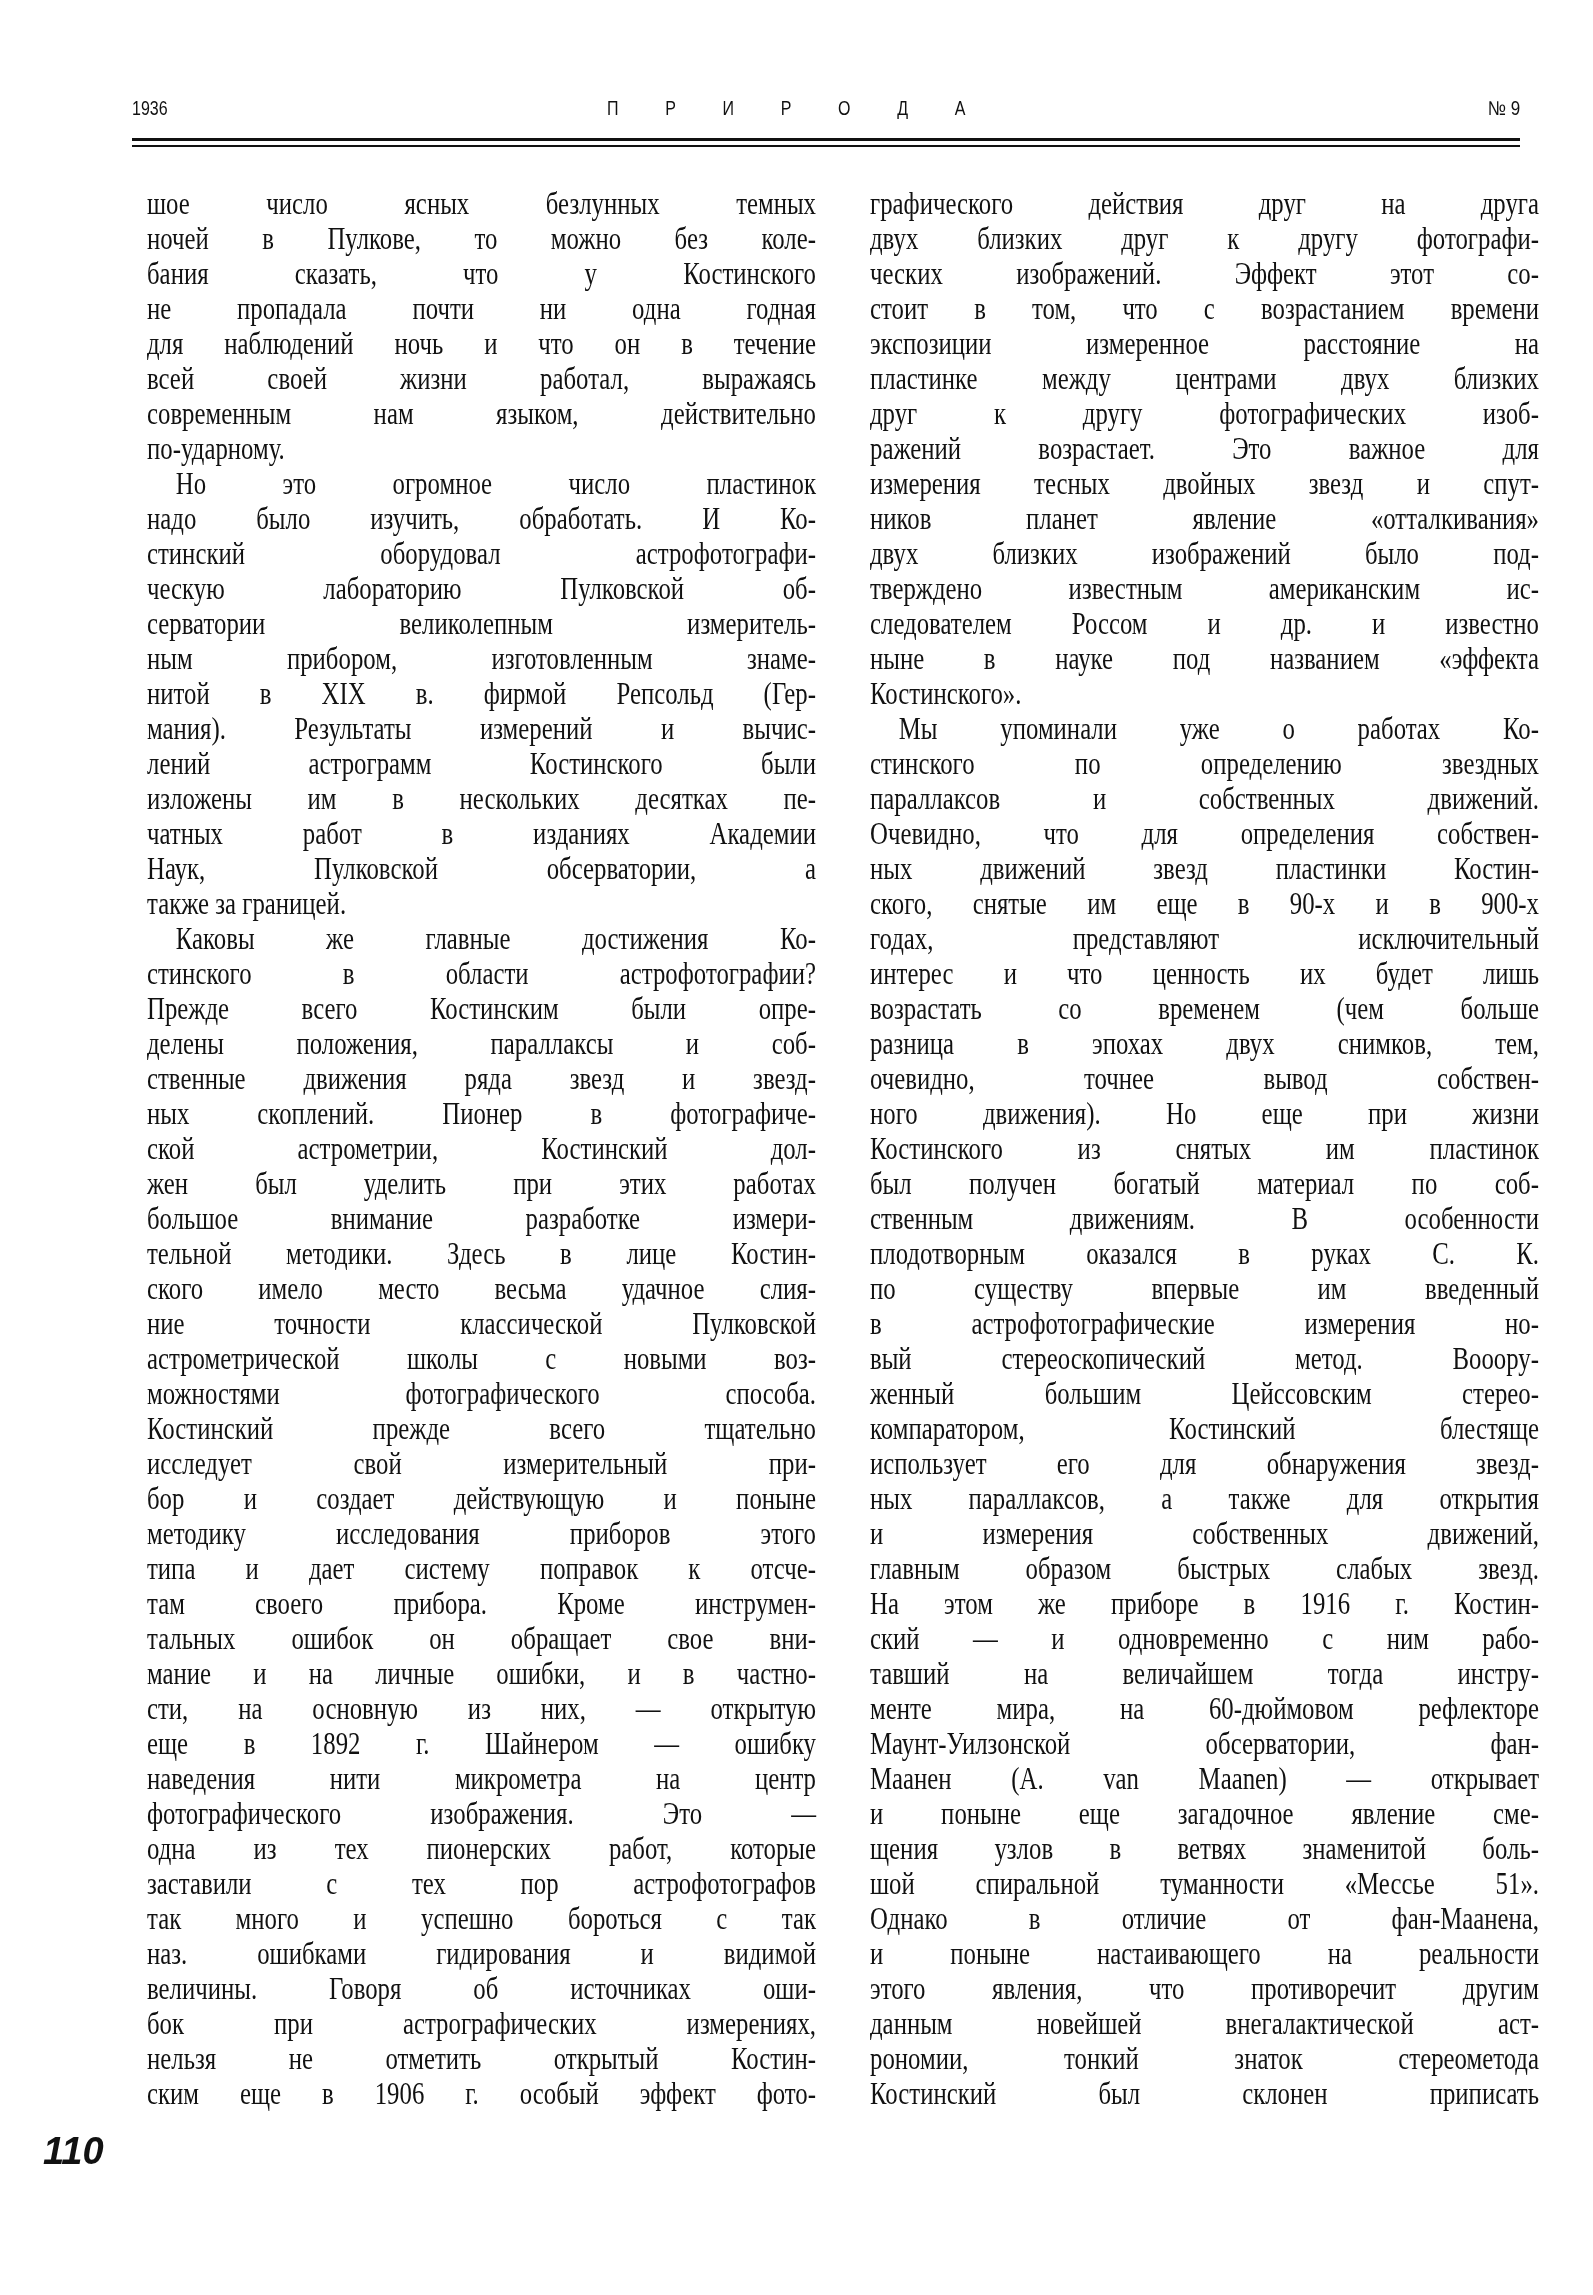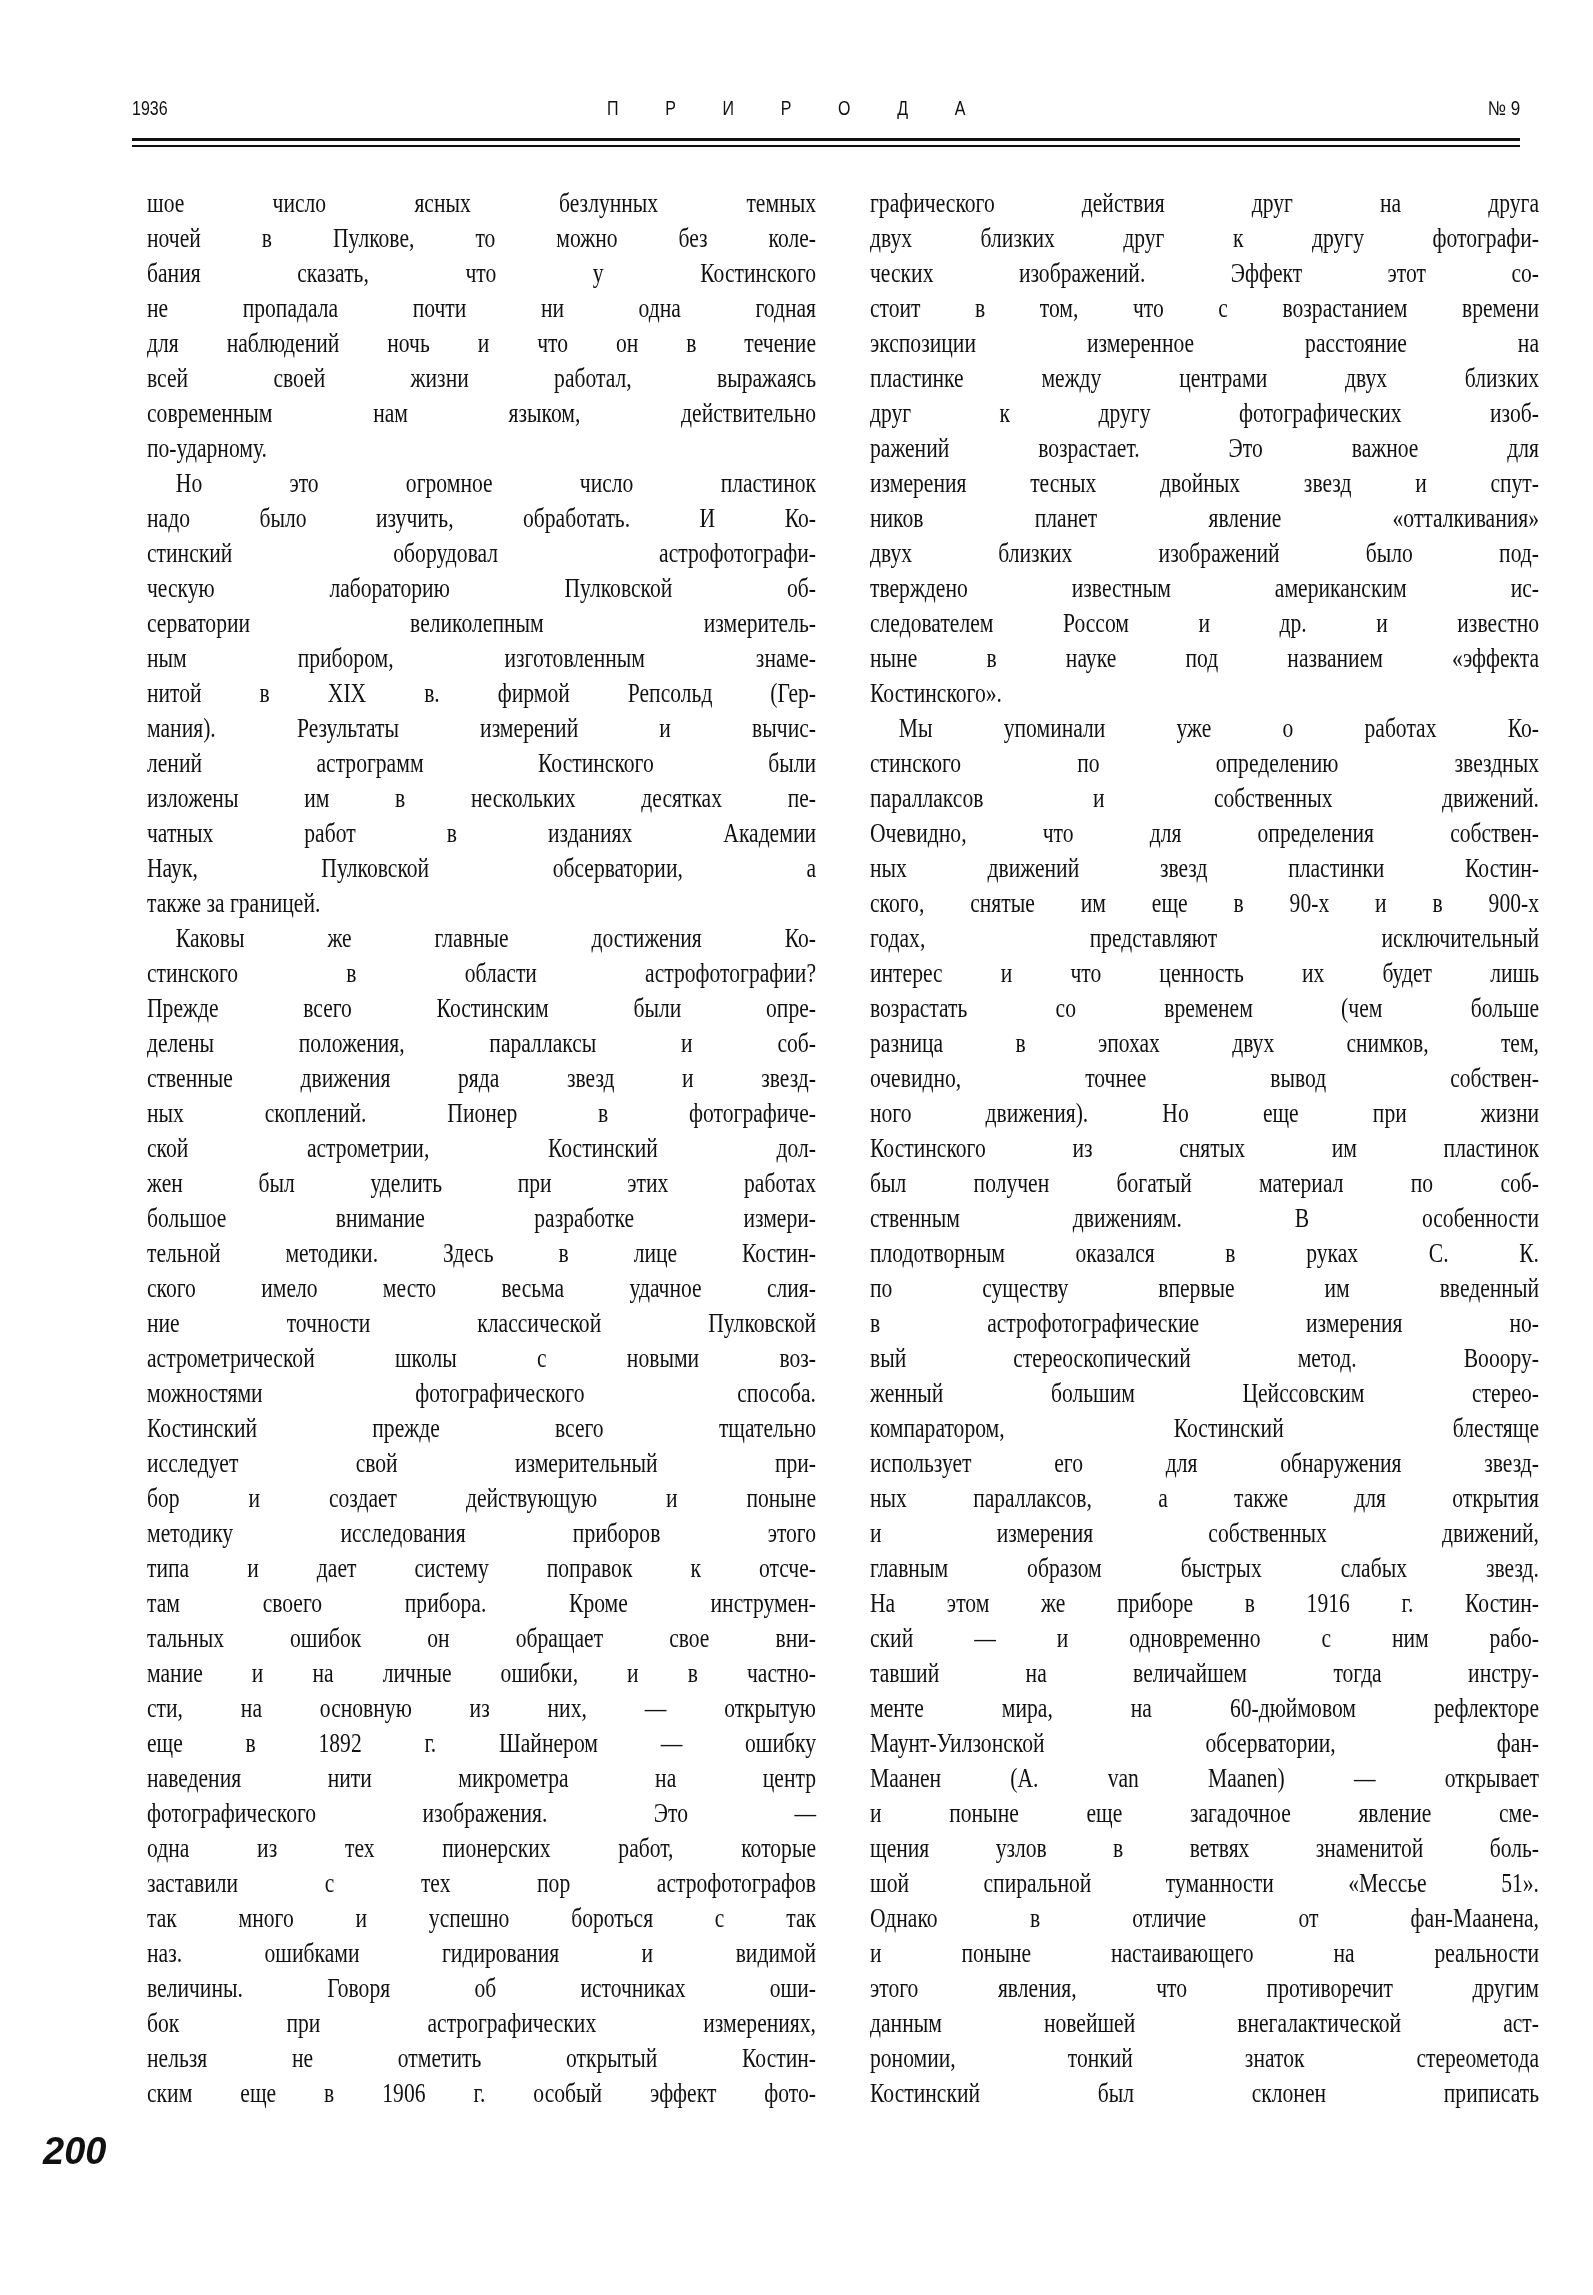--- a/index.html
+++ b/index.html
@@ -12,21 +12,21 @@
       font-family: "Liberation Sans", "DejaVu Sans", sans-serif;
       font-size: 20px; line-height: 50px;
     }
     .header .year { position: absolute; left: 0; top: 0; transform: scaleX(0.8); transform-origin: left; }
     .header .title { position: absolute; left: 475px; top: 0; letter-spacing: 26.4px; transform: scaleX(0.8); transform-origin: left; }
     .header .issue { position: absolute; right: 0; top: 0; transform: scaleX(0.85); transform-origin: right; }
     .rule1 { position: absolute; left: 132px; top: 138px; width: 1388px; height: 3.3px; background: #111; }
     .rule2 { position: absolute; left: 132px; top: 145px; width: 1388px; height: 1.7px; background: #111; }
     .col {
       position: absolute; top: 186px; width: 669px;
-      font-size: 27px; line-height: 35px;
+      font-size: 31px; line-height: 35px;
     }
     .col.left { left: 147px; }
     .col.right { left: 870px; }
     .line {
       display: block; white-space: nowrap; text-align: justify; text-align-last: justify;
       height: 35px; transform: scaleX(0.8); transform-origin: left; width: 125%;
     }
     .line.last { text-align-last: left; }
     .line.indent { text-indent: 36px; }
     .pagenum {
@@ -154,14 +154,14 @@
     <span class="line">щения узлов в ветвях знаменитой боль-</span>
     <span class="line">шой спиральной туманности «Мессье 51».</span>
     <span class="line">Однако в отличие от фан-Маанена,</span>
     <span class="line">и поныне настаивающего на реальности</span>
     <span class="line">этого явления, что противоречит другим</span>
     <span class="line">данным новейшей внегалактической аст-</span>
     <span class="line">рономии, тонкий знаток стереометода</span>
     <span class="line">Костинский был склонен приписать</span>
   </div>
 
-<div class="pagenum">200</div>
+<div class="pagenum">110</div>
 
 
 </body></html>

